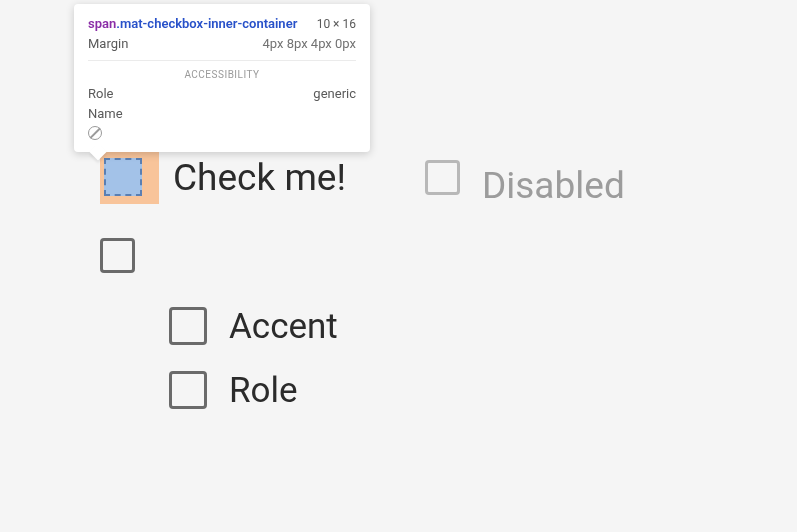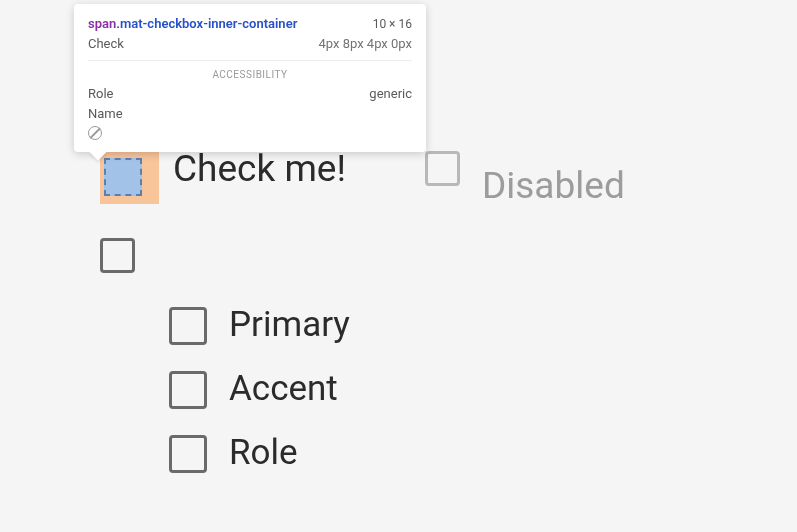--- a/index.html
+++ b/index.html
@@ -7,21 +7,21 @@
       width: 797px;
       height: 532px;
       font-family: -apple-system, BlinkMacSystemFont, "Segoe UI", Roboto, sans-serif;
       background: #f5f5f5;
       position: relative;
     }
     .tooltip {
       position: absolute;
       top: 4px;
       left: 74px;
-      width: 352px;
+      width: 296px;
       background: #fff;
       border-radius: 4px;
       box-shadow: 0 2px 8px rgba(0,0,0,0.18);
       padding: 10px 14px 12px;
       font-size: 13px;
       color: #5a5a5a;
       z-index: 10;
     }
     .tooltip-row {
       display: flex;
@@ -70,21 +70,21 @@
       left: 18px;
       width: 12px; height: 12px;
       background: #fff;
       transform: rotate(45deg);
       box-shadow: 2px 2px 3px rgba(0,0,0,0.08);
     }
 
     .content { position: absolute; top: 150px; left: 76px; }
     .checkbox-row { display: flex; align-items: center; margin-bottom: 34px; }
     .top-row { gap: 55px; }
-    .checkbox-item { display: flex; align-items: flex-start; padding-left: 24px; }
+    .checkbox-item { display: flex; align-items: center; padding-left: 24px; }
     .checkbox-label { font-size: 37px; color: #2b2b2b; line-height: 1; }
     .checkbox-label.disabled { color: #9c9c9c; margin-top: 16px; }
     .box {
       width: 35px; height: 35px;
       border: 3px solid #6a6a6a;
       border-radius: 4px;
       margin-right: 22px;
       flex-shrink: 0;
     }
     .box.disabled { border-color: #b8b8b8; }
@@ -109,21 +109,21 @@
 <body>
 
 <div class="tooltip">
   <div class="tooltip-row">
     <span class="tooltip-selector">
       <span class="tooltip-tag">span</span><span class="tooltip-class">.mat-checkbox-inner-container</span>
     </span>
     <span class="tooltip-dims">10 × 16</span>
   </div>
   <div class="tooltip-row">
-    <span>Check</span>
+    <span>Margin</span>
     <span class="tooltip-margin-val">4px 8px 4px 0px</span>
   </div>
   <hr class="tooltip-divider">
   <div class="tooltip-section-label">ACCESSIBILITY</div>
   <div class="tooltip-row">
     <span>Role</span>
     <span>generic</span>
   </div>
   <div class="tooltip-row">
     <span>Name</span>
@@ -152,26 +152,20 @@
   <div class="checkbox-row">
     <div class="checkbox-item">
       <span class="box"></span>
     </div>
   </div>
 
   <div class="nested">
     <div class="checkbox-row">
       <div class="checkbox-item">
         <span class="box"></span>
-        <span class="checkbox-label">Primary</span>
-      </div>
-    </div>
-    <div class="checkbox-row">
-      <div class="checkbox-item">
-        <span class="box"></span>
         <span class="checkbox-label">Accent</span>
       </div>
     </div>
     <div class="checkbox-row">
       <div class="checkbox-item">
         <span class="box"></span>
         <span class="checkbox-label">Role</span>
       </div>
     </div>
   </div>

